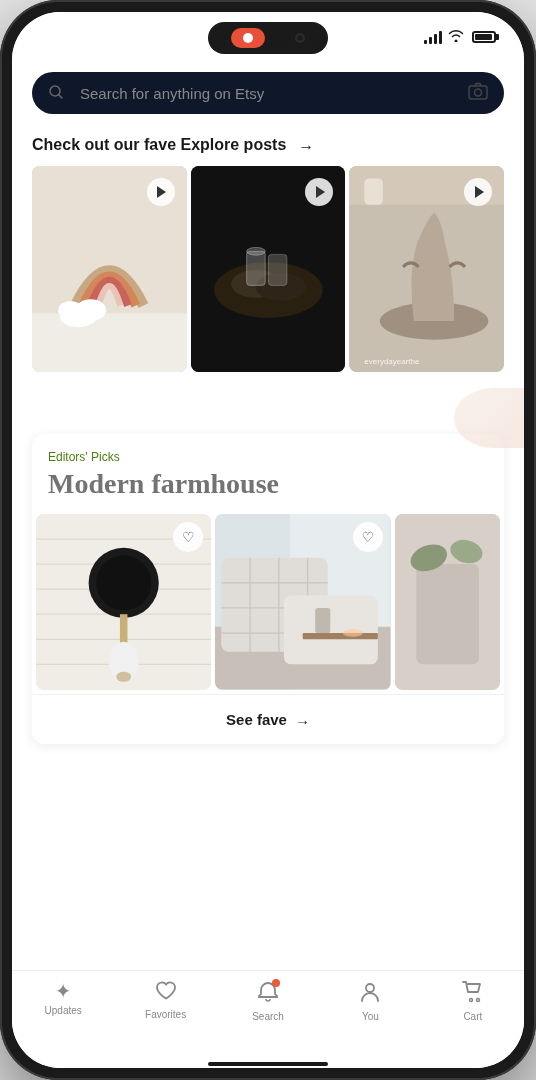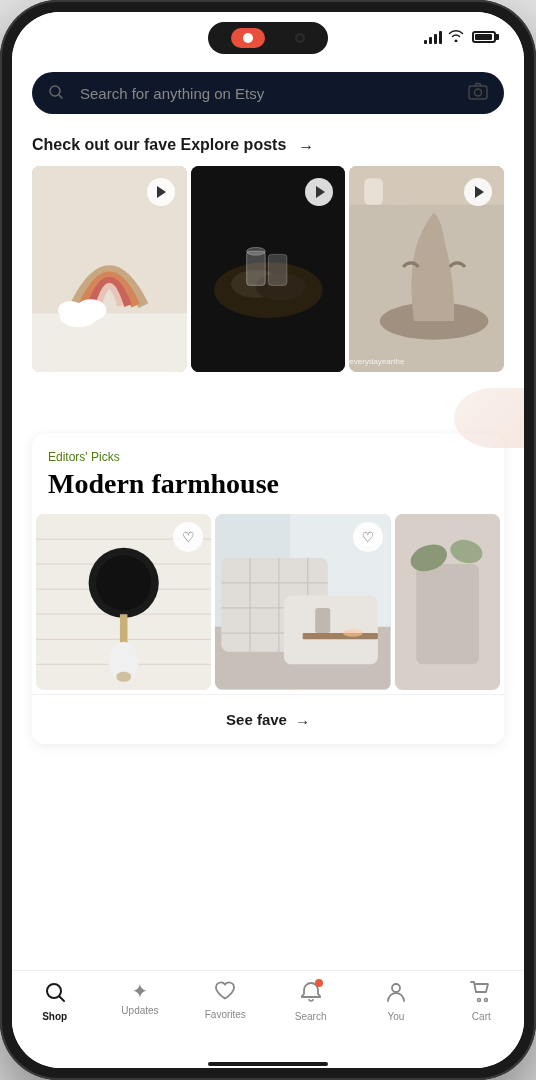--- a/index.html
+++ b/index.html
@@ -262,21 +262,21 @@
       height: 0;
       border-left: 9px solid #333;
       border-top: 6px solid transparent;
       border-bottom: 6px solid transparent;
       margin-left: 2px;
     }
 
     .instagram-credit {
       position: absolute;
       bottom: 6px;
-      left: 0;
+      left: 15px;
       font-size: 8px;
       color: rgba(255,255,255,0.8);
     }
 
     
     .editors-section {
       margin: 16px 20px 0;
       background: #fff;
       border-radius: 12px;
       box-shadow: 0 2px 12px rgba(0,0,0,0.08);
@@ -288,21 +288,21 @@
       padding: 16px 16px 4px;
       font-size: 12px;
       color: #4d7c0f;
       font-weight: 500;
     }
 
     .editors-title {
       padding: 0 16px 14px;
       font-size: 28px;
       font-weight: 600;
-      color: #000000;
+      color: #737373;
       font-family: Georgia, serif;
     }
 
     .product-grid {
       display: flex;
       gap: 4px;
       padding: 0 4px;
       overflow: hidden;
     }
 
@@ -620,29 +620,20 @@
           <span>See fave</span>
           <span>→</span>
         </div>
       </div>
 
       <div style="height: 20px;"></div>
     </div>
 
     <div class="bottom-nav">
 
-      <div class="nav-item active">
-        <span class="nav-icon">
-          <svg width="22" height="22" viewBox="0 0 22 22" fill="none">
-            <circle cx="10" cy="10" r="7" stroke="#1a1a1a" stroke-width="2"></circle>
-            <line x1="15.5" y1="15.5" x2="20" y2="20" stroke="#1a1a1a" stroke-width="2" stroke-linecap="round"></line>
-          </svg>
-        </span>
-        <span class="nav-label">Shop</span>
-      </div>
 
       <div class="nav-item">
         <span class="nav-icon" style="color:#888;font-size:20px;">✦</span>
         <span class="nav-label">Updates</span>
       </div>
 
       <div class="nav-item">
         <span class="nav-icon">
           <svg width="22" height="20" viewBox="0 0 22 20" fill="none">
             <path d="M11 17.5S2 12 2 6.5A5 5 0 0111 3.5a5 5 0 019 3c0 5.5-9 11-9 11z" stroke="#888" stroke-width="1.8" fill="none"></path>

